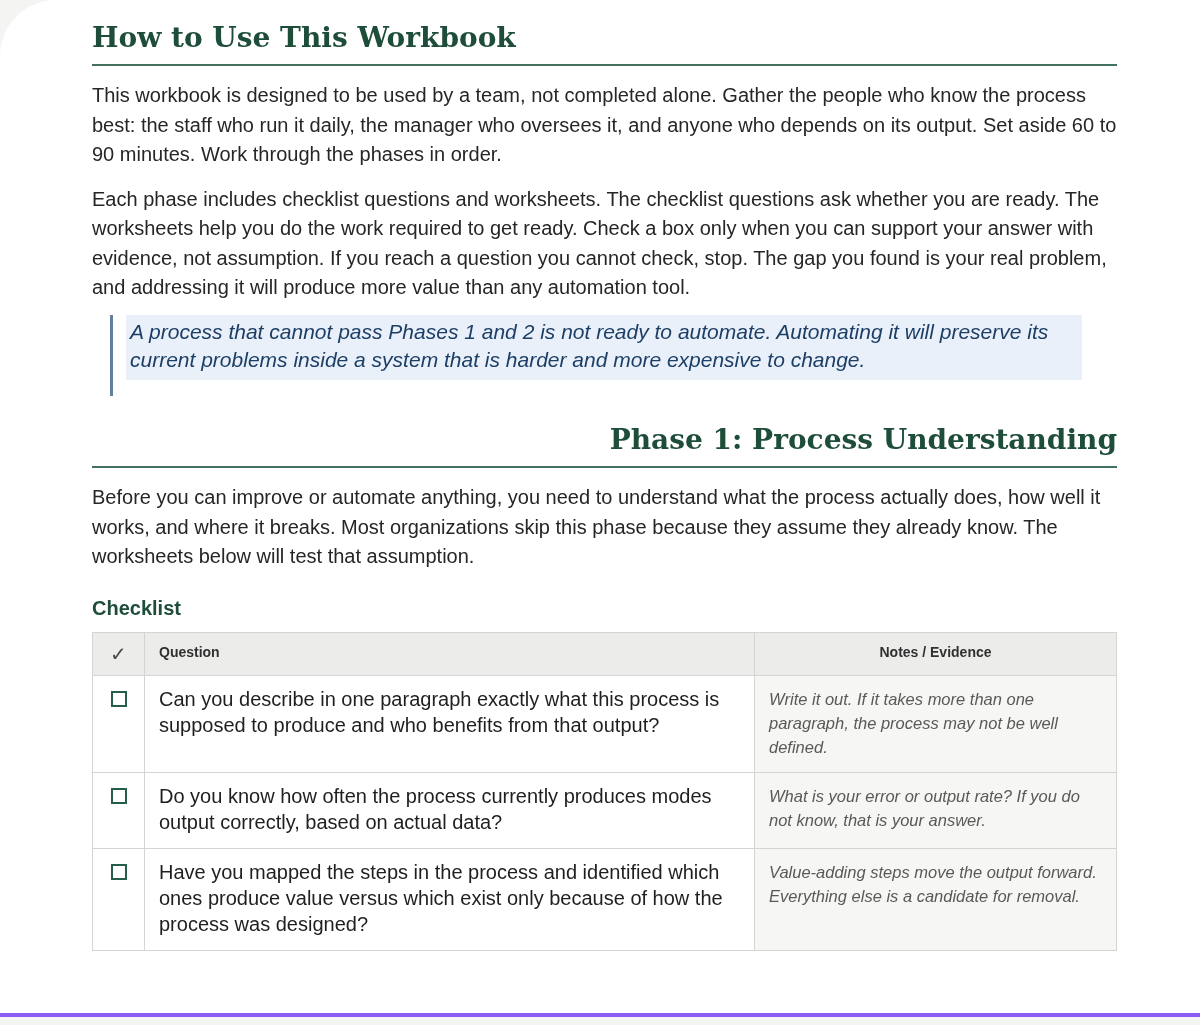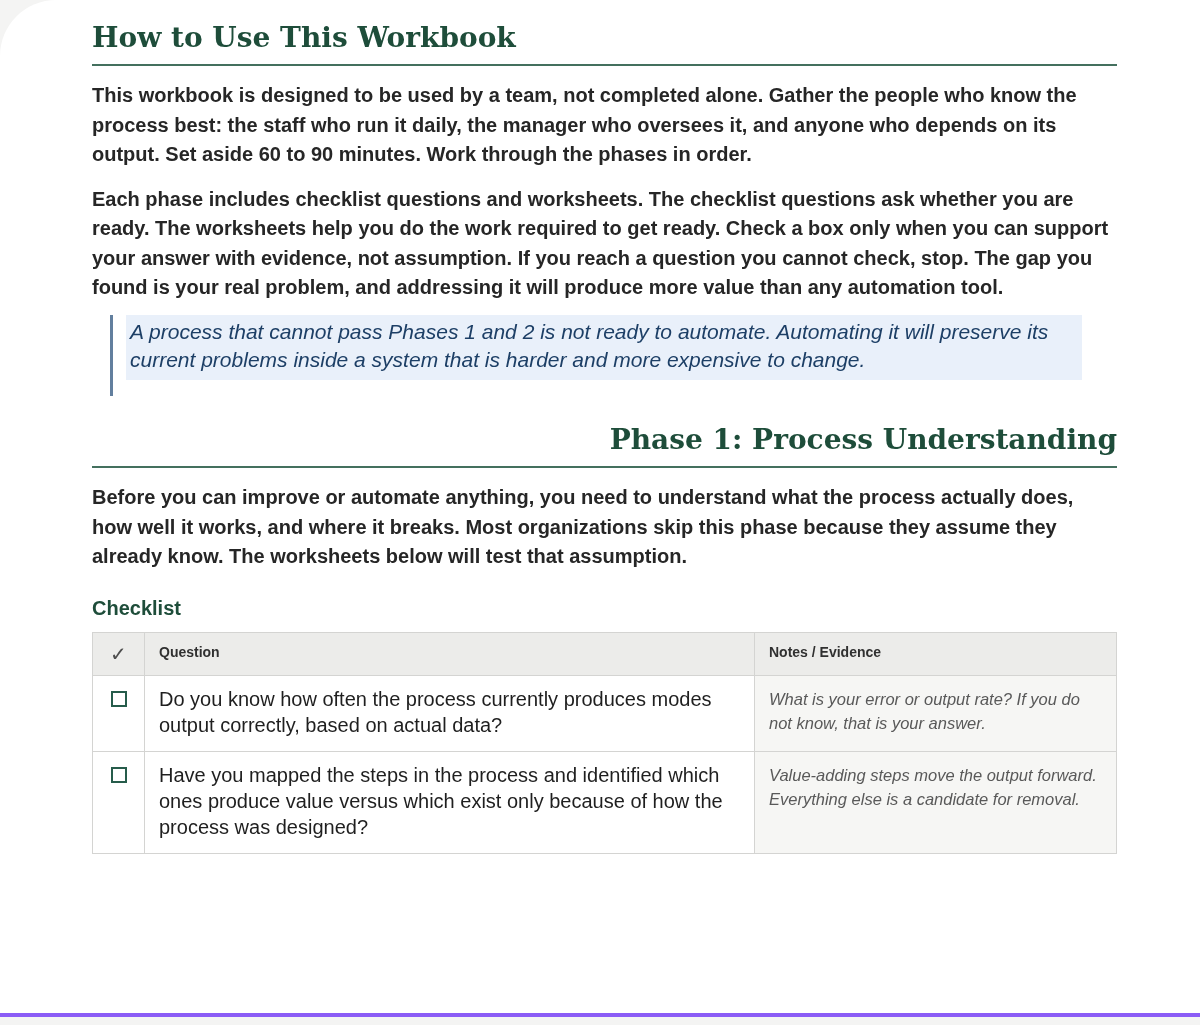--- a/index.html
+++ b/index.html
@@ -44,21 +44,20 @@
     margin:0;
     padding-bottom:8px;
     border-bottom:2px solid var(--rule-green);
   }
   h2.doc-h2{margin-top:26px;text-align:right;}
   p.body-p{
     font-size:20px;
     line-height:29.5px;
     color:var(--body-text);
     margin:15px 0 0 0;
-    font-weight:bold;
   }
   blockquote.callout{
     margin:12px 35px 0 18px;
     border-left:3px solid var(--callout-border);
     padding:0 0 16px 13px;
   }
   .callout-inner{
     background:var(--callout-bg);
     color:var(--callout-text);
     font-style:italic;
@@ -90,21 +89,21 @@
     color:#303030;
   }
   th.check-col{
     width:52px;
     text-align:center;
     font-weight:400;
     color:#4d4d4d;
     font-size:20px;
     padding:9px 4px;
   }
-  th.notes-col{width:362px;}
+  th.notes-col{width:362px;text-align:center;}
   td.check-cell{
     text-align:center;
     padding-top:15px;
   }
   .checkbox{
     display:inline-block;
     width:12px;height:12px;
     border:2px solid var(--checkbox-border);
     background:#ffffff;
     cursor:pointer;
@@ -151,20 +150,27 @@
           <th class="check-col">✓</th>
           <th>Question</th>
           <th class="notes-col">Notes / Evidence</th>
         </tr>
       </thead>
       <tbody>
         <tr>
           <td class="check-cell">
             <span class="checkbox"></span>
           </td>
+          <td class="question-cell">Can you describe in one paragraph exactly what this process is supposed to produce and who benefits from that output?</td>
+          <td class="notes-cell">Write it out. If it takes more than one paragraph, the process may not be well defined.</td>
+        </tr>
+        <tr>
+          <td class="check-cell">
+            <span class="checkbox"></span>
+          </td>
           <td class="question-cell">Do you know how often the process currently produces modes output correctly, based on actual data?</td>
           <td class="notes-cell">What is your error or output rate? If you do not know, that is your answer.</td>
         </tr>
         <tr>
           <td class="check-cell">
             <span class="checkbox"></span>
           </td>
           <td class="question-cell">Have you mapped the steps in the process and identified which ones produce value versus which exist only because of how the process was designed?</td>
           <td class="notes-cell">Value-adding steps move the output forward. Everything else is a candidate for removal.</td>
         </tr>

